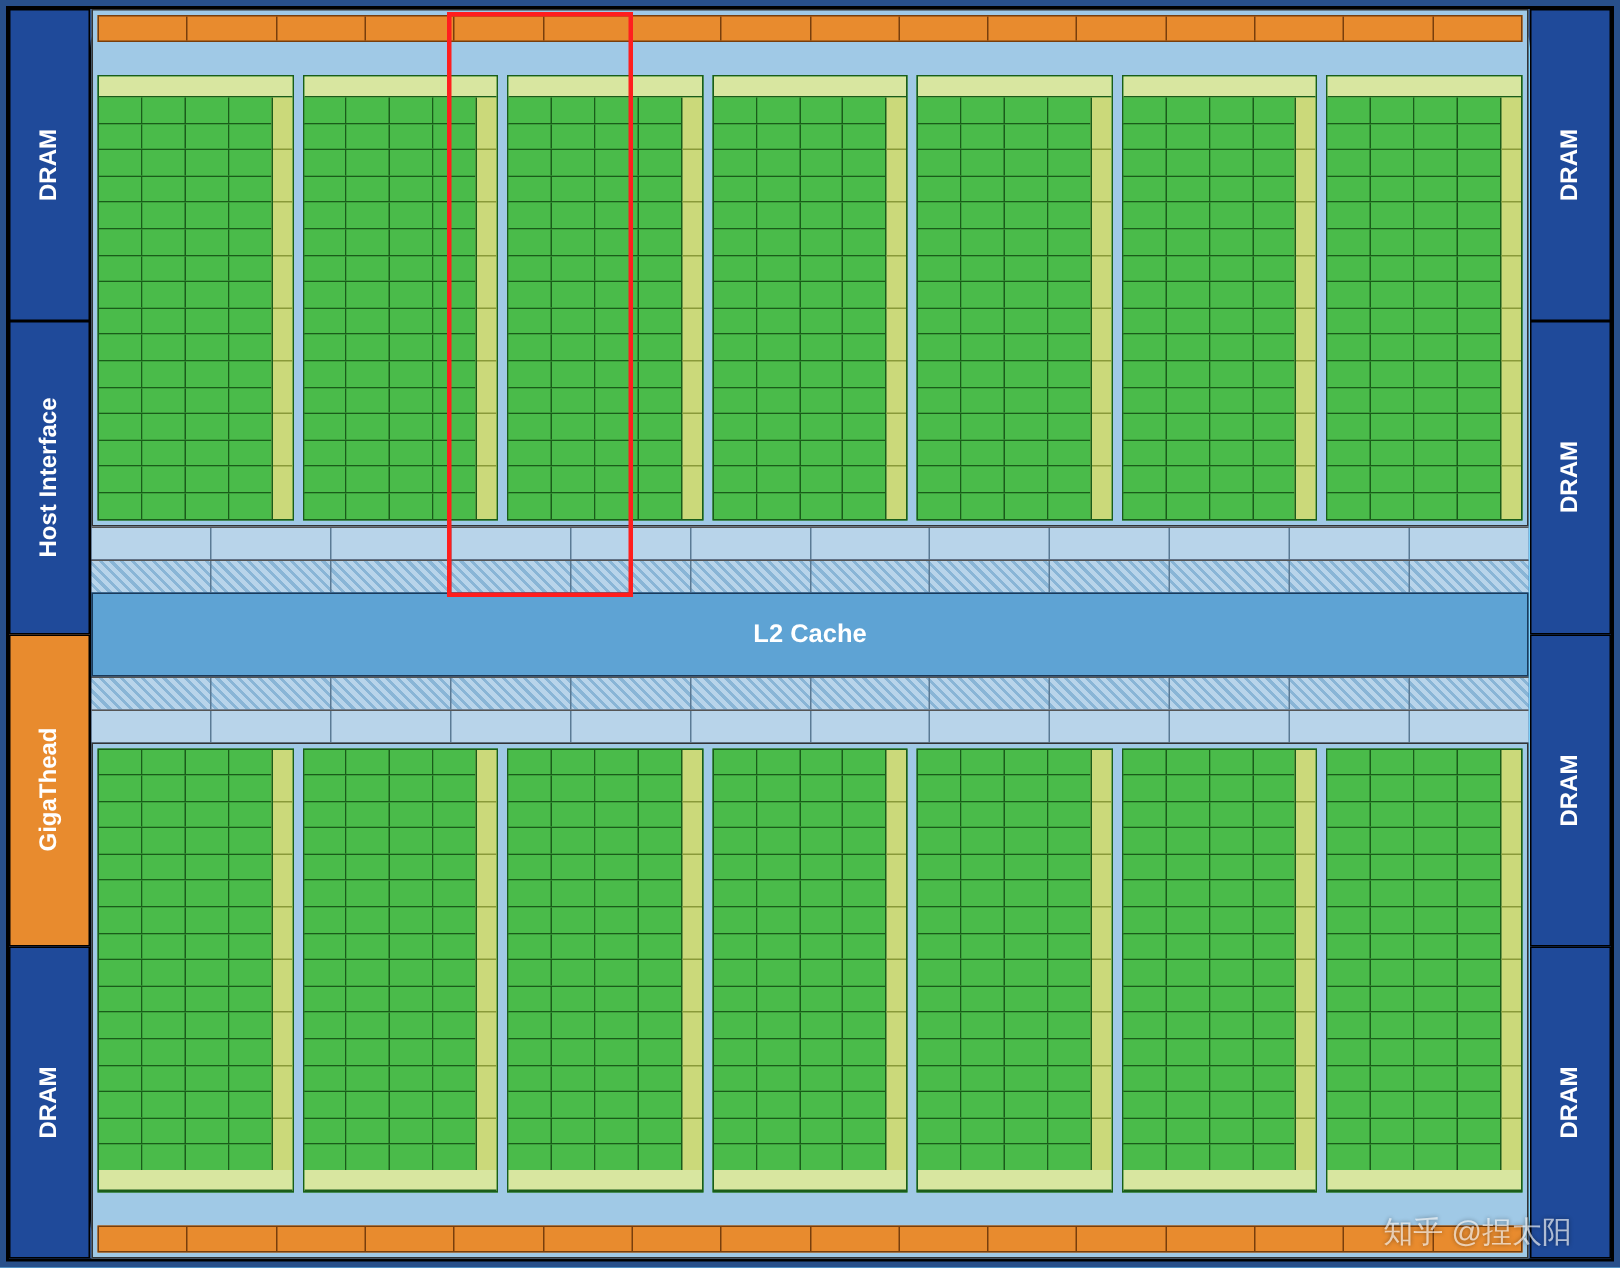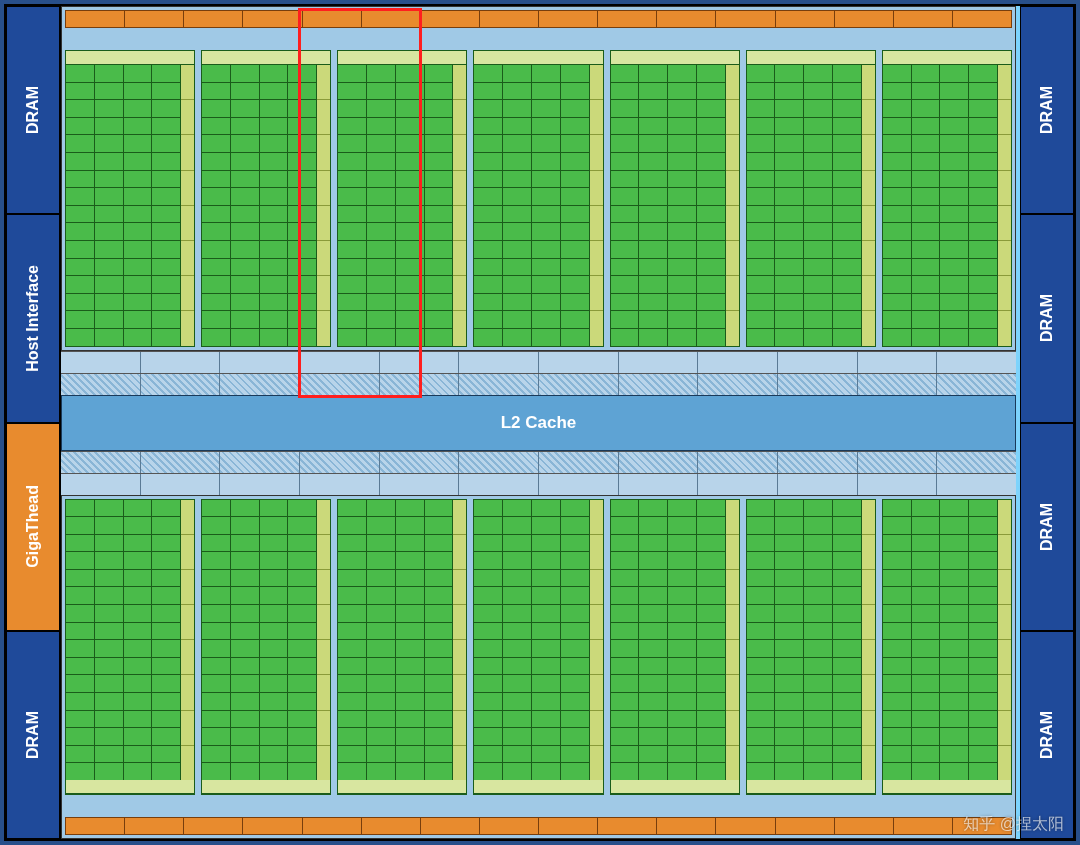--- a/index.html
+++ b/index.html
@@ -40,21 +40,22 @@
     font-size: 16px;
     font-weight: bold;
     white-space: nowrap;
   }
   
   .center {
     flex: 1;
     display: flex;
     flex-direction: column;
     border-left: 1px solid #000;
-    border-right: 4px solid #7dd3fc;
+    border-right: 1px solid #7dd3fc;
+    border-radius: 26px;
   }
   .gpc {
     flex: 1;
     background: #a0c9e6;
     border: 1px solid #333;
     display: flex;
     flex-direction: column;
     padding: 3px;
     gap: 3px;
   }
@@ -148,24 +149,24 @@
     font-size: 17px;
     font-weight: bold;
   }
   .highlight {
     position: absolute;
     border: 3px solid #ff1e1e;
     pointer-events: none;
   }
   .watermark {
     position: absolute;
-    right: 16px;
+    right: 32px;
     bottom: 10px;
     color: rgba(255,255,255,0.65);
-    font-size: 16px;
+    font-size: 20px;
     pointer-events: none;
     text-shadow: 0 0 3px rgba(0,0,0,.4);
   }
 </style>
 </head>
 <body>
 
 <div class="chip">
 
   <div class="side" id="left-side">

